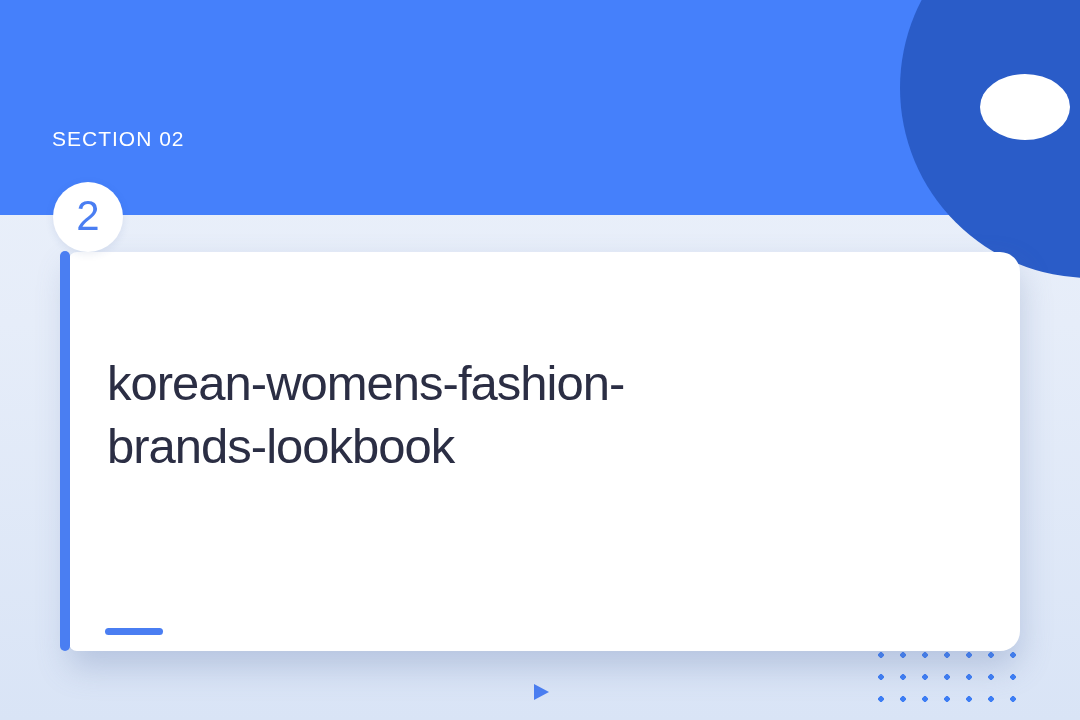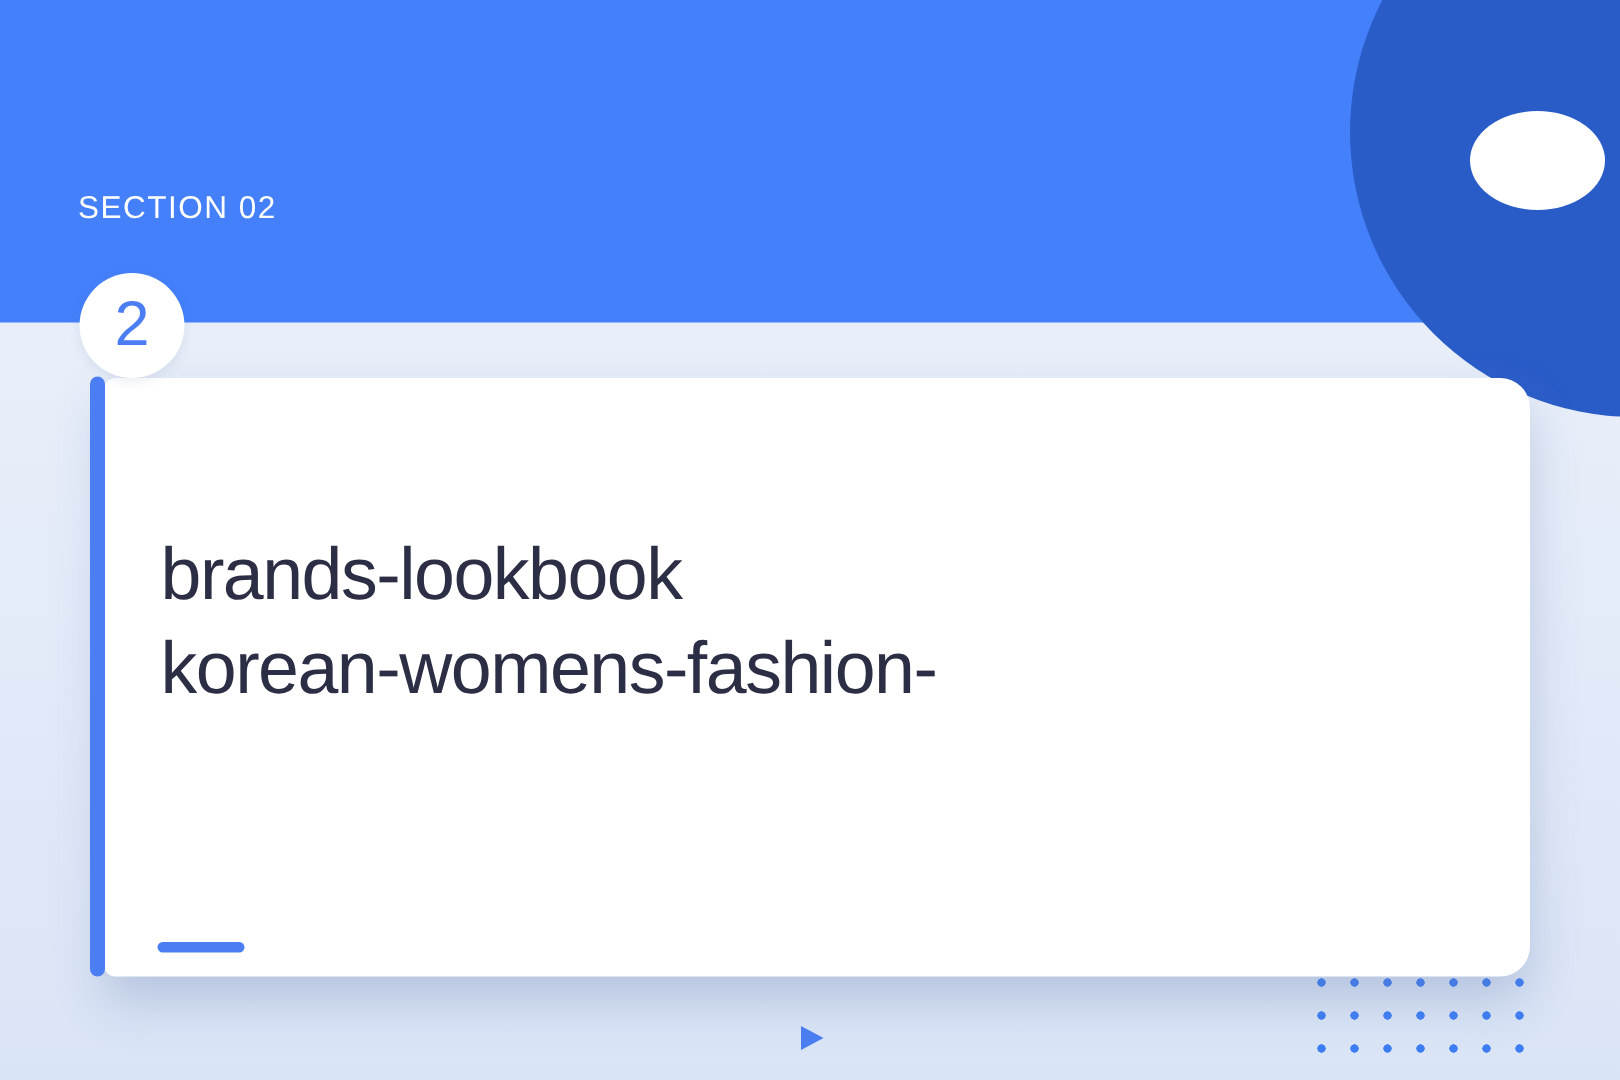--- a/index.html
+++ b/index.html
@@ -129,21 +129,21 @@
 <div class="abs white-ellipse"></div>
 
 <div class="abs step-badge">
   <span class="step-badge-number">2</span>
 </div>
 
 <div class="abs accent-bar"></div>
 
 <div class="abs title-card">
   <div class="abs card-title">
+    <div>korean-womens-fashion-</div>
     <div>brands-lookbook</div>
-    <div>korean-womens-fashion-</div>
   </div>
   <div class="abs card-underline"></div>
 </div>
 
 <div class="abs play-triangle"></div>
 
 <div class="abs dot-grid" style="width: 154px; height: 66px;"></div>
 
 </body></html>

